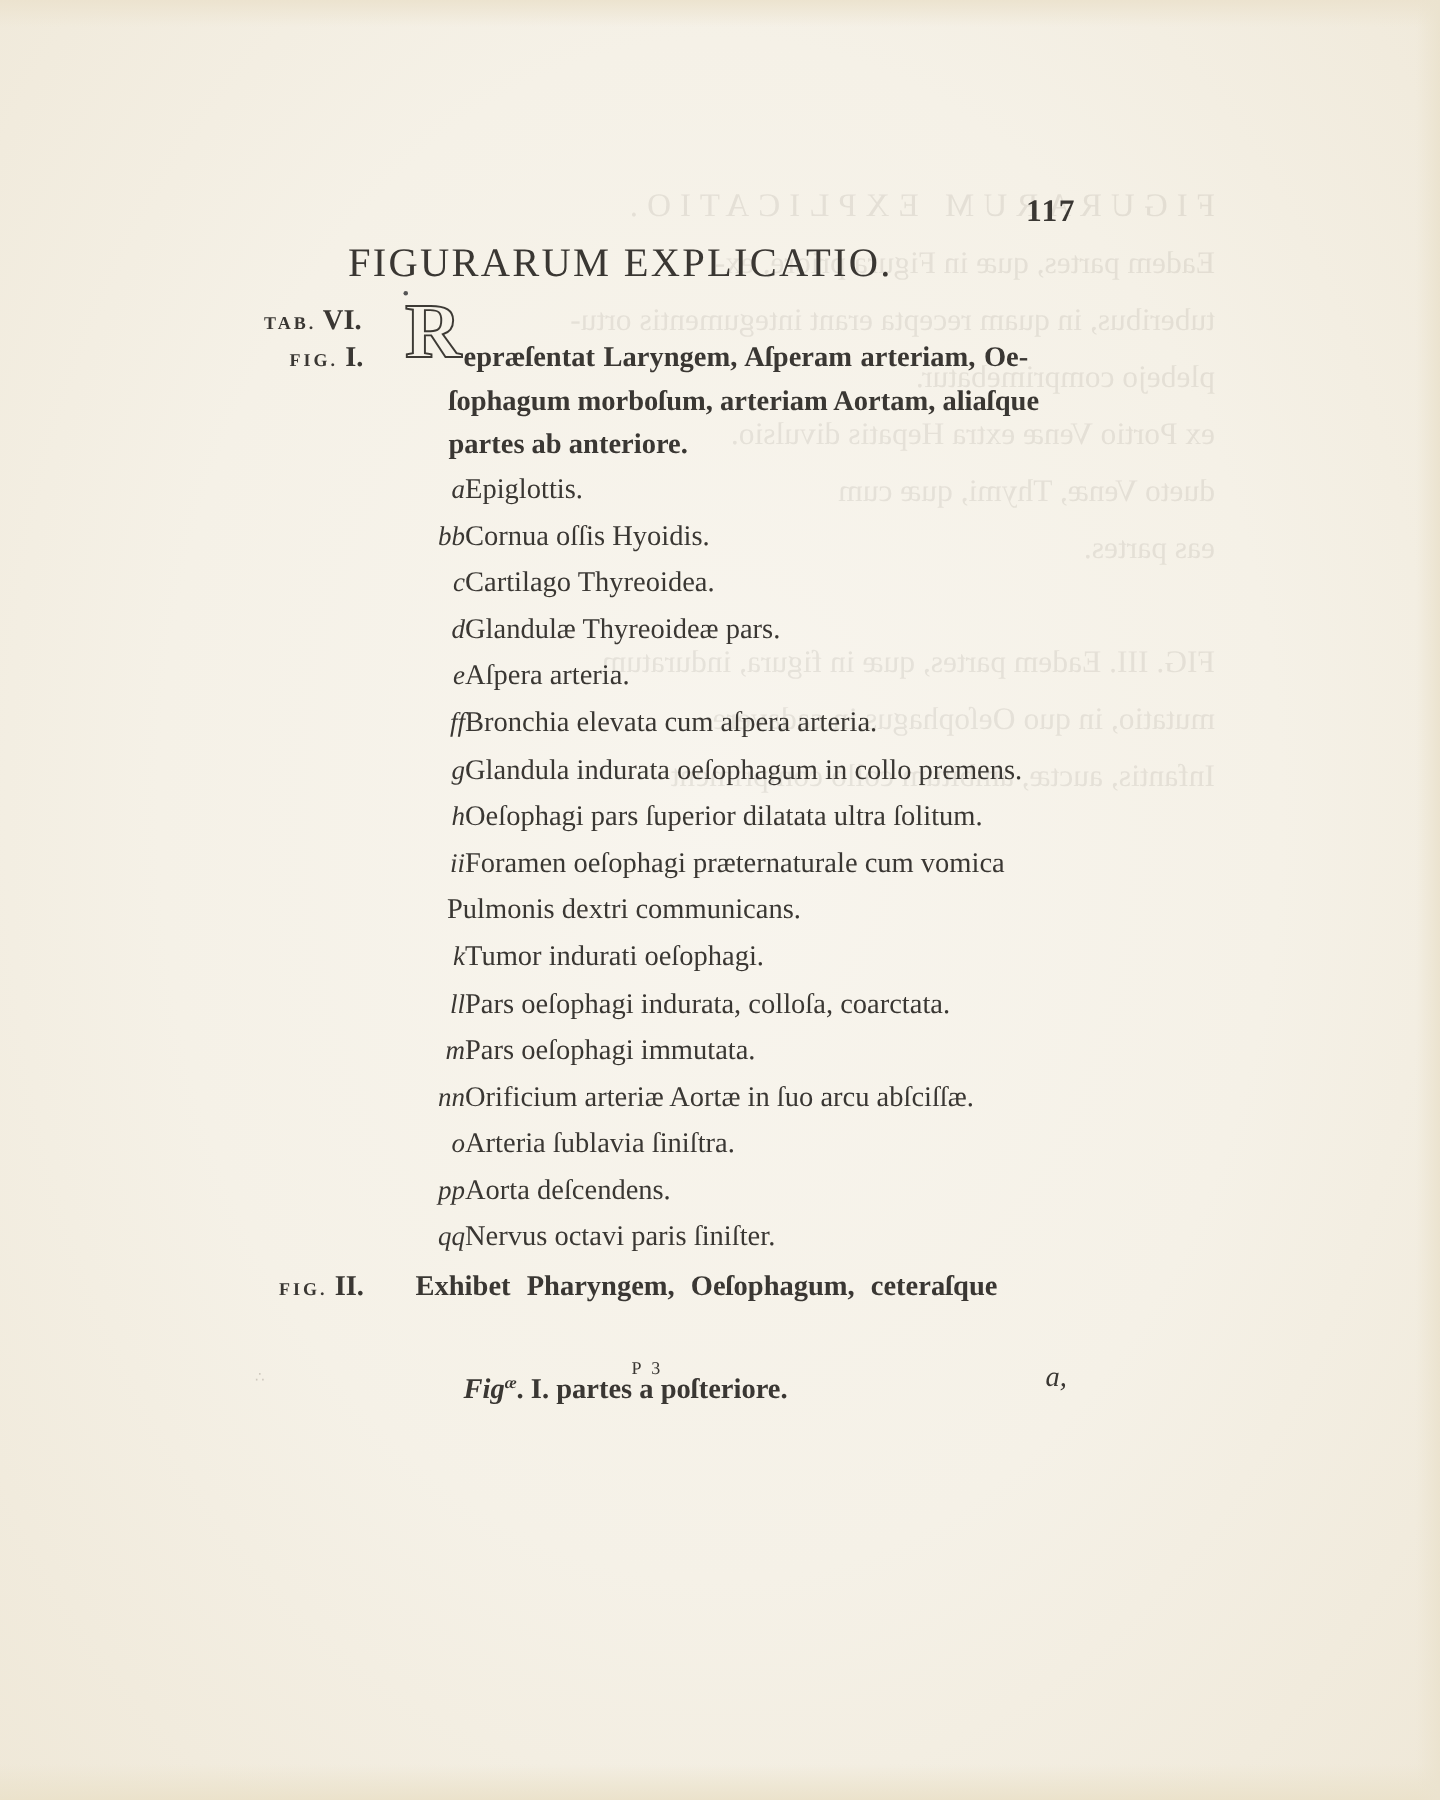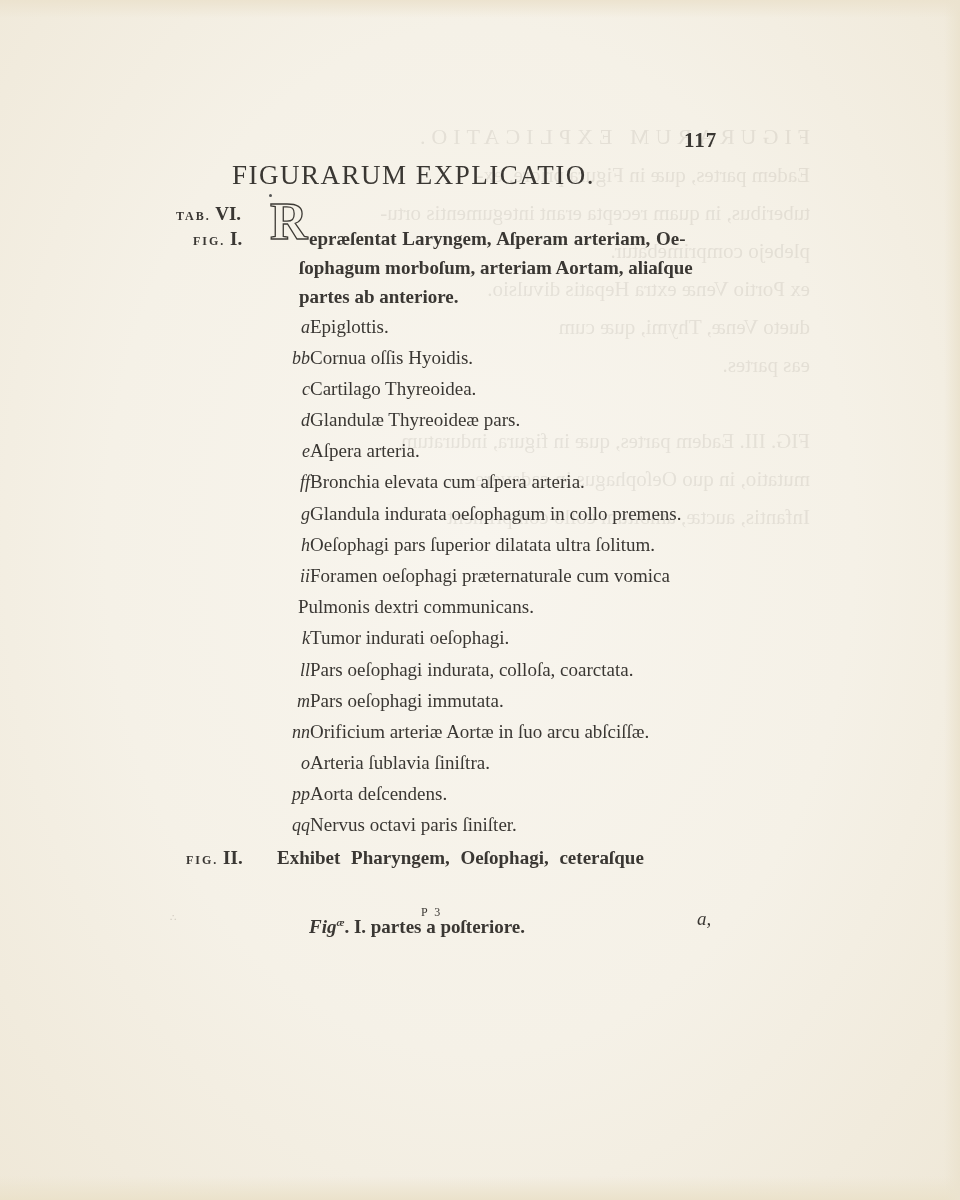--- a/index.html
+++ b/index.html
@@ -236,21 +236,21 @@
     <span class="key">pp</span><span class="desc">Aorta deſcendens.</span>
   </div>
   <div class="legend-item" style="top:814px">
     <span class="key">qq</span><span class="desc">Nervus octavi paris ſiniſter.</span>
   </div>
 
   <div class="margin-label fig2-label">
     <span class="sc">FIG.</span>
     <span>II.</span>
   </div>
-  <div class="text-line fig2-text">Exhibet Pharyngem, Oeſophagi, ceteraſque</div>
+  <div class="text-line fig2-text">Exhibet Pharyngem, Oeſophagum, ceteraſque</div>
   <div class="text-line fig2-cont">
     <span class="it">Fig</span><sup>æ</sup><span>. I. partes a poſteriore.</span>
   </div>
 
   <div class="signature">P 3</div>
   <div class="catchword">a,</div>
   <div class="smudge">∴</div>
 </div>
 
 </body></html>

